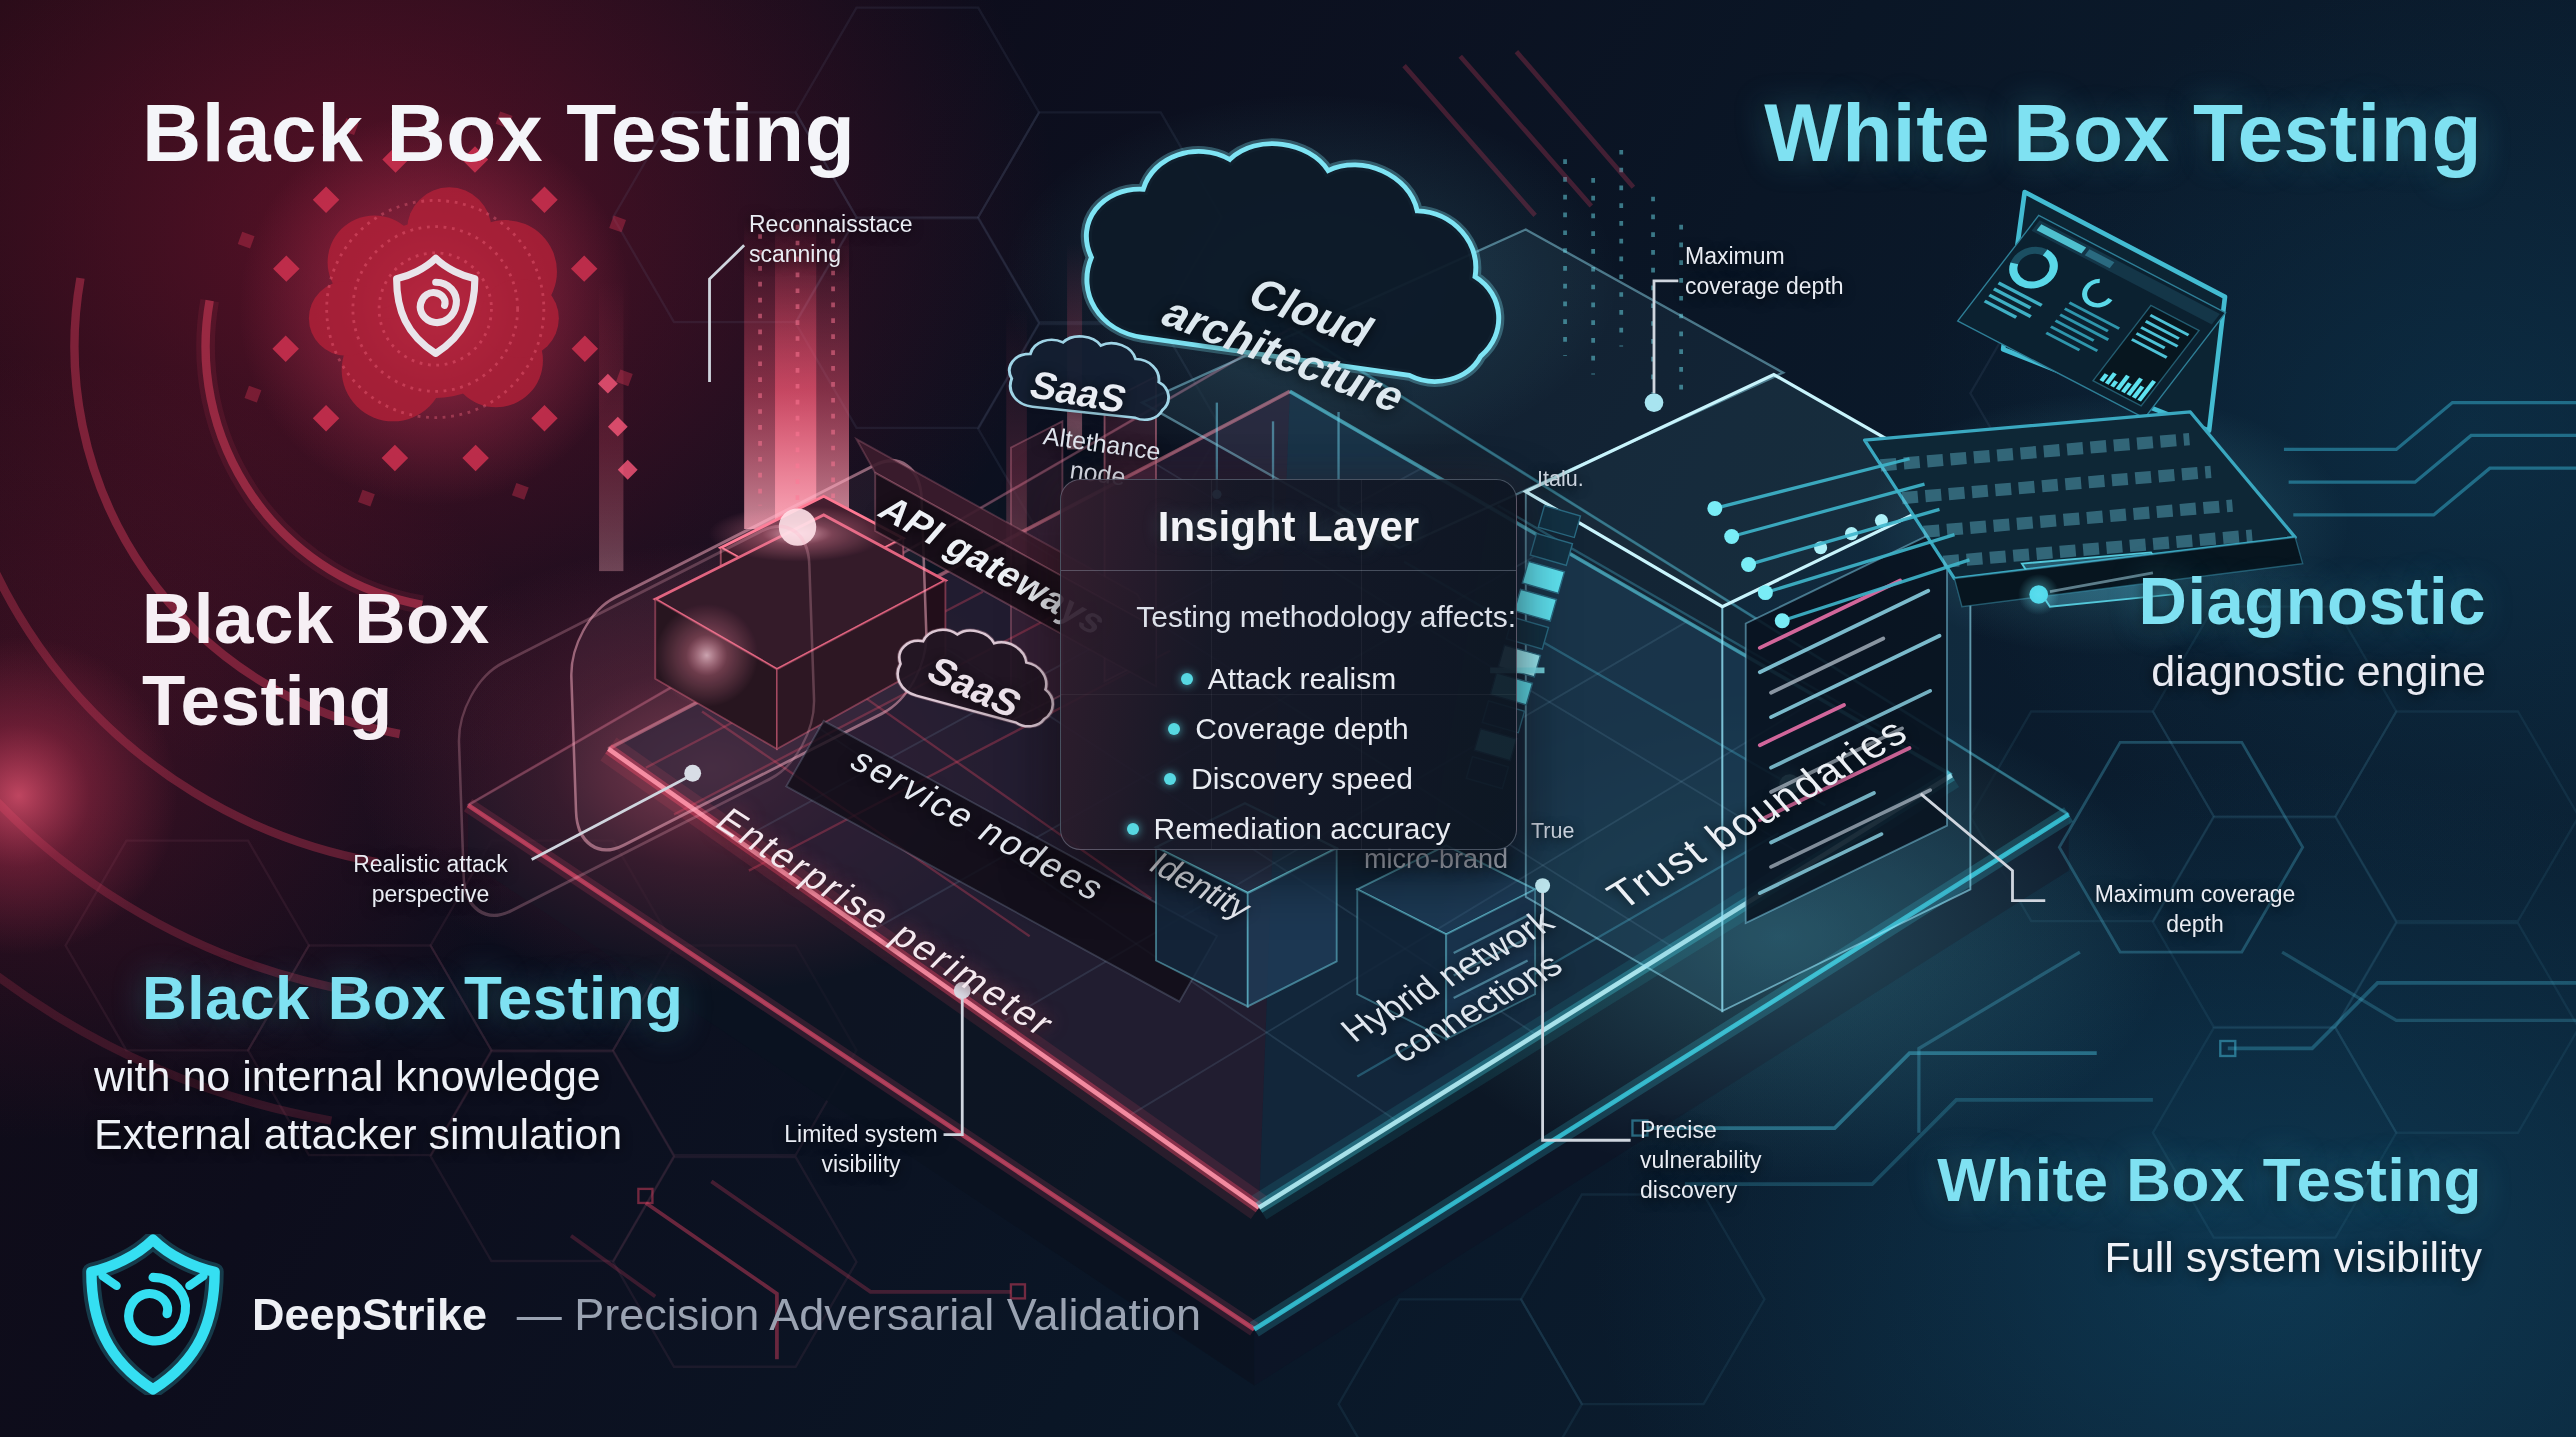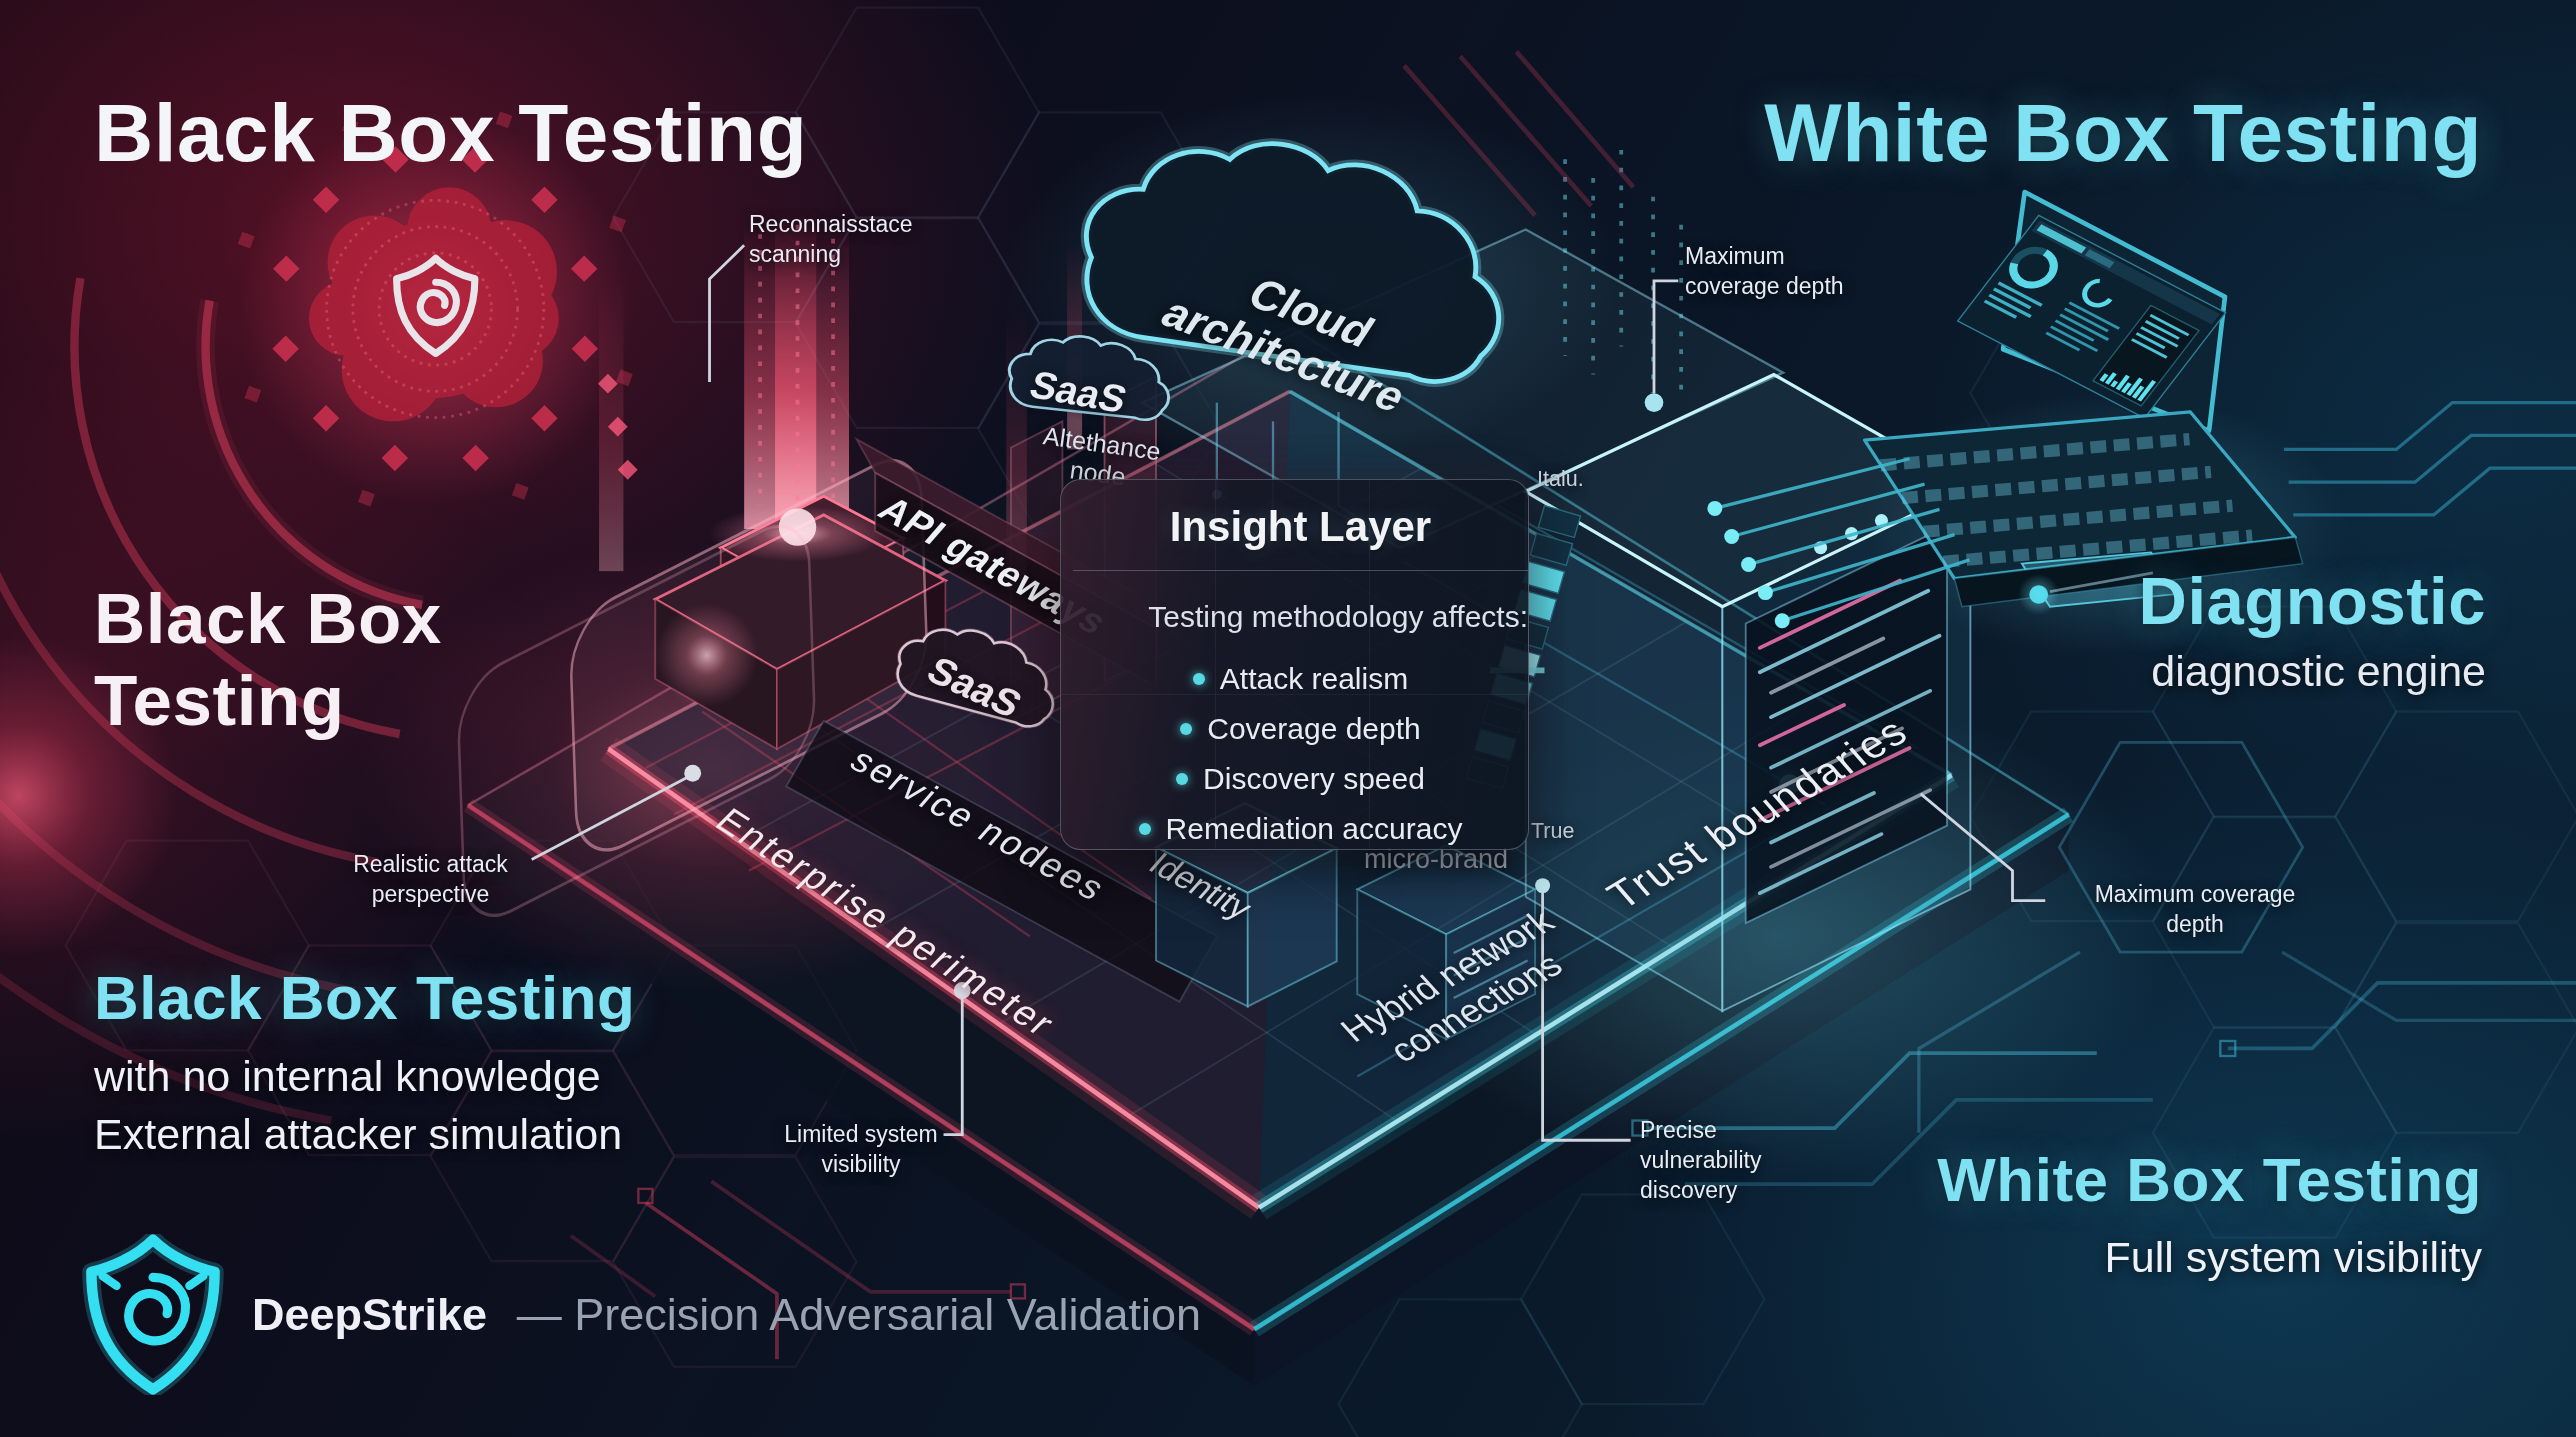--- a/index.html
+++ b/index.html
@@ -7,33 +7,32 @@
     position:relative;width:2576px;height:1438px;overflow:hidden;
     font-family:"Liberation Sans",sans-serif;
     background:
       radial-gradient(1076px 842px at 14% 16%, rgba(155,22,52,.50), rgba(155,22,52,0) 65%),
       radial-gradient(842px 655px at 2% 52%, rgba(140,25,55,.35), rgba(140,25,55,0) 60%),
       radial-gradient(1123px 842px at 88% 88%, rgba(18,90,125,.40), rgba(18,90,125,0) 60%),
       radial-gradient(936px 749px at 96% 30%, rgba(15,70,100,.35), rgba(15,70,100,0) 60%),
       linear-gradient(120deg,#140a14 0%,#0d0d1c 28%,#0a1626 55%,#0b2438 100%);
   }
   .lbl{position:absolute;color:#e9ecf3;font-size:23px;line-height:1.3;text-shadow:0 1.9px 11.2px rgba(0,0,0,.75);}
-  .title{position:absolute;font-weight:bold;color:#f4f5f9;letter-spacing:0.5px;}
+  .title{position:absolute;font-weight:bold;color:#f4f5f9;letter-spacing:0.5px;margin-left:48px;}
   .cyan{color:#7fe1f2;text-shadow:0 0 32px rgba(90,210,235,.35),0 1.9px 13px rgba(0,0,0,.6);}
   .rot{transform-origin:left top;white-space:nowrap;}
   .center{text-align:center;}
   .right{text-align:right;}
   #scene{position:absolute;left:0;top:0;}
   
   #insight-panel{
     position:absolute;left:1060px;top:479px;width:455px;height:369px;
     background:linear-gradient(100deg, rgba(52,30,46,.93) 0%, rgba(22,24,38,.93) 34%, rgba(13,22,34,.92) 100%);
     border:1.9px solid rgba(165,178,198,.38);border-radius:20.6px;
     box-shadow:0 22.5px 56px rgba(0,0,0,.55), 0 0 37px rgba(120,60,90,.15);
-    padding-left:12px;
   }
   #insight-panel .grid-v{position:absolute;top:0;bottom:0;width:0.9px;background:rgba(255,255,255,.05);}
   #insight-panel .grid-h{position:absolute;left:0;right:0;height:0.9px;background:rgba(255,255,255,.05);}
   #insight-title{margin-top:22.5px;text-align:center;font-size:42px;font-weight:bold;color:#f2f3f7;text-shadow:0 0 17px rgba(150,220,240,.25),0 1.9px 7.5px rgba(0,0,0,.7);}
   #insight-divider{margin:19px 0 0 0;height:0.9px;background:rgba(168,180,198,.35);}
   #insight-sub{margin-top:30px;text-align:right;font-size:30px;color:#dde1ea;}
   #insight-bullets{margin-top:28px;display:flex;flex-direction:column;align-items:center;gap:16px;text-align:right;}
   .bullet-row{display:flex;align-items:center;gap:15px;font-size:30px;color:#e9ecf2;}
   .bullet-dot{width:12px;height:12px;border-radius:50%;background:#57d8e2;box-shadow:0 0 9.4px rgba(87,216,226,.8);}
   

